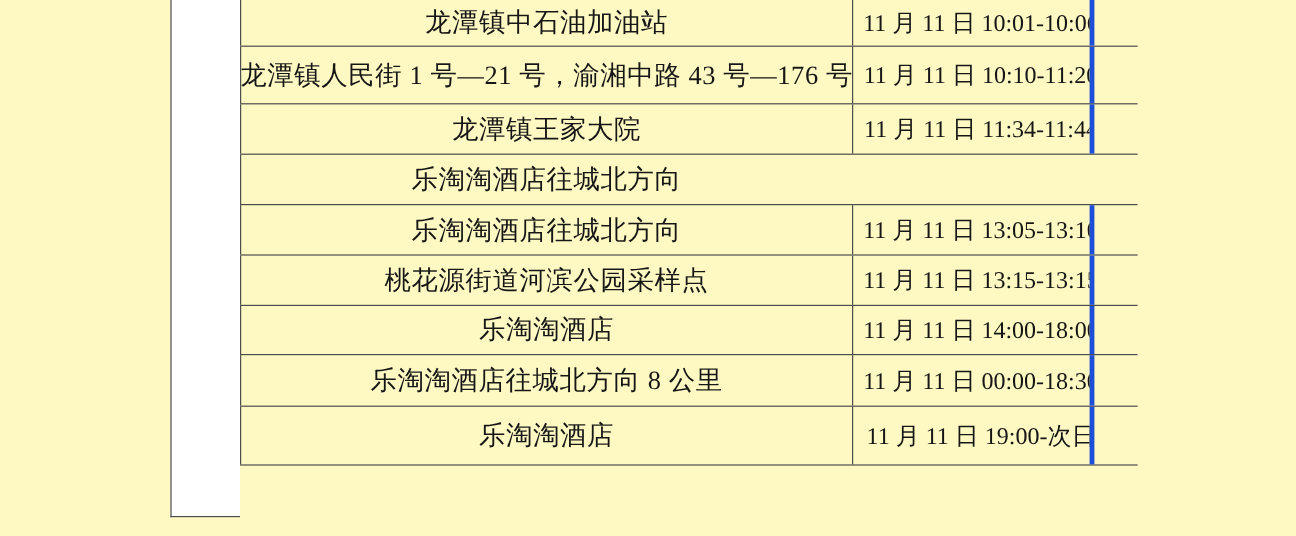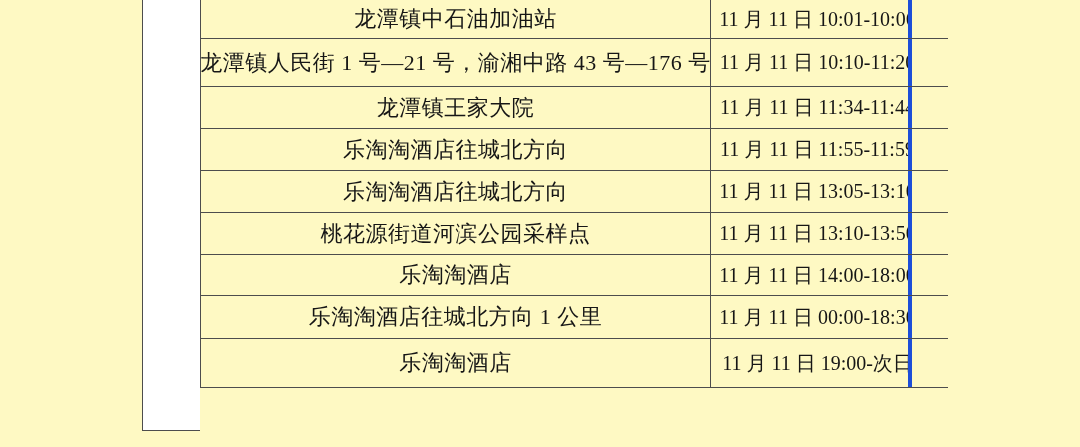--- a/index.html
+++ b/index.html
@@ -80,40 +80,39 @@
     </div>
 
 
     <div class="row" style="height:42px">
       <div class="cell loc">龙潭镇王家大院</div>
       <div class="cell time">11 月 11 日 11:34-11:44</div>
     </div>
 
     <div class="row" style="height:42px">
       <div class="cell loc">乐淘淘酒店往城北方向</div>
-      <div class="cell time">11 月 11 日 11:55-11:59</div>
     </div>
 
     <div class="row" style="height:42px">
       <div class="cell loc">乐淘淘酒店往城北方向</div>
       <div class="cell time">11 月 11 日 13:05-13:10</div>
     </div>
 
     <div class="row" style="height:42px">
       <div class="cell loc">桃花源街道河滨公园采样点</div>
-      <div class="cell time">11 月 11 日 13:10-13:50</div>
+      <div class="cell time">11 月 11 日 13:15-13:15</div>
     </div>
 
     <div class="row" style="height:41px">
       <div class="cell loc">乐淘淘酒店</div>
       <div class="cell time">11 月 11 日 14:00-18:00</div>
     </div>
 
     <div class="row" style="height:43px">
-      <div class="cell loc">乐淘淘酒店往城北方向 1 公里</div>
+      <div class="cell loc">乐淘淘酒店往城北方向 8 公里</div>
       <div class="cell time">11 月 11 日 00:00-18:30</div>
     </div>
 
     <div class="row" style="height:49px">
       <div class="cell loc">乐淘淘酒店</div>
       <div class="cell time">11 月 11 日 19:00-次日</div>
     </div>
 
   </div>
 </div>

